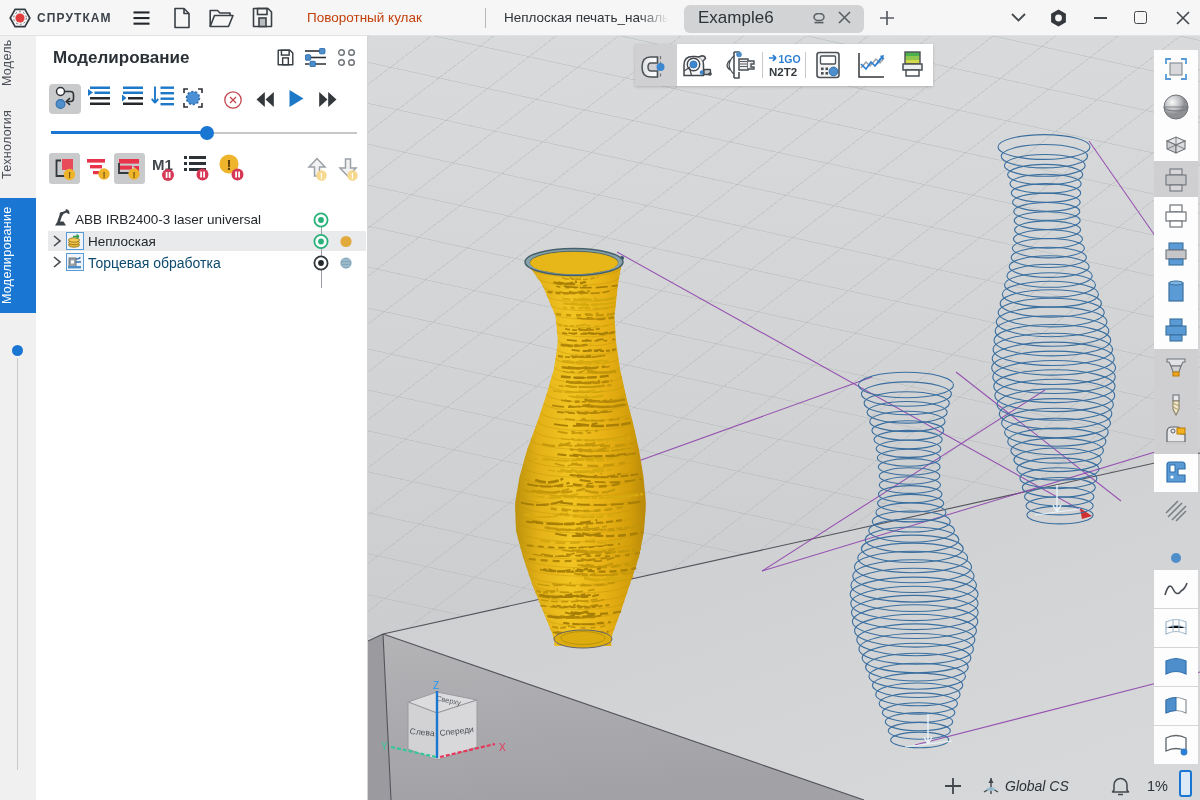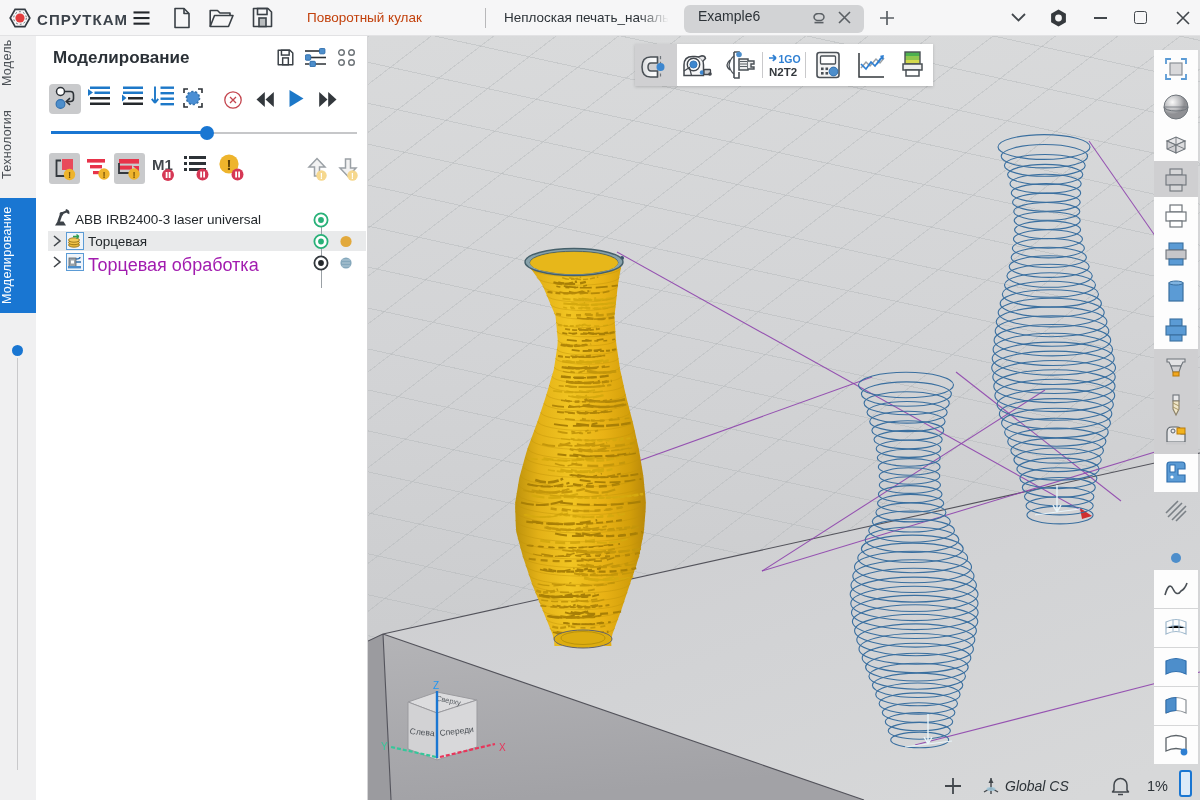--- a/index.html
+++ b/index.html
@@ -14,21 +14,21 @@
 linear-gradient(178deg,#d9dadb 0%,#d3d4d6 40%,#cccdcf 75%,#d0d1d3 100%);}
 .vtab{position:absolute;left:0;width:36px;color:#4a4f55;font-size:12.5px;writing-mode:vertical-rl;transform:rotate(180deg);text-align:center;letter-spacing:0.3px;}
 </style></head><body>
 
 <div id="topbar">
  <svg class="abs" style="left:8px;top:6px" width="24" height="24" viewBox="0 0 24 24">
   <path d="M7.1 3.4 H16.9 L21.8 12 L16.9 20.6 H7.1 L2.2 12 Z" fill="none" stroke="#343b42" stroke-width="1.7"></path>
   <circle cx="12" cy="12" r="4.6" fill="#e23d3d"></circle>
   <circle cx="12" cy="12" r="6.3" fill="none" stroke="#4a5056" stroke-width="0.9" stroke-dasharray="1.8 2.2"></circle>
  </svg>
- <div class="abs" style="left:37px;top:11px;font-size:15px;font-weight:bold;color:#3c434b;letter-spacing:1.1px;">СПРУТКАМ</div>
+ <div class="abs" style="left:37px;top:11px;font-size:12px;font-weight:bold;color:#3c434b;letter-spacing:1.1px;">СПРУТКАМ</div>
  <svg class="abs" style="left:133px;top:10px" width="17" height="16" viewBox="0 0 17 16">
   <rect x="0.5" y="1.4" width="16" height="2.1" fill="#23272b"></rect>
       <rect x="0.5" y="7" width="16" height="2.1" fill="#23272b"></rect>
       <rect x="0.5" y="12.6" width="16" height="2.1" fill="#23272b"></rect>
  </svg>
  <svg class="abs" style="left:172px;top:7px" width="20" height="22" viewBox="0 0 20 22">
   <path d="M3 1.5 H12 L17 6.5 V20.5 H3 Z" fill="none" stroke="#3a4046" stroke-width="1.6" stroke-linejoin="round"></path>
   <path d="M12 1.5 V6.5 H17" fill="none" stroke="#3a4046" stroke-width="1.6" stroke-linejoin="round"></path>
  </svg>
  <svg class="abs" style="left:209px;top:9px" width="25" height="19" viewBox="0 0 25 19">
@@ -37,21 +37,21 @@
  </svg>
  <svg class="abs" style="left:252px;top:7px" width="21" height="21" viewBox="0 0 21 21">
   <path d="M1.5 1.5 H16 L19.5 5 V19.5 H1.5 Z" fill="none" stroke="#3a4046" stroke-width="1.6" stroke-linejoin="round"></path>
   <rect x="5.5" y="1.5" width="9.5" height="6" fill="none" stroke="#3a4046" stroke-width="1.6"></rect>
   <rect x="7" y="11" width="7" height="8.5" fill="#b9bcbe" stroke="#3a4046" stroke-width="1.6"></rect>
  </svg>
  <div class="abs" style="left:307px;top:10px;font-size:13.5px;color:#c2410c;">Поворотный кулак</div>
  <div class="abs" style="left:485px;top:8px;width:1px;height:20px;background:#b8b8ba;"></div>
  <div class="abs" style="left:504px;top:10px;font-size:13.5px;color:#2d3338;width:168px;overflow:hidden;white-space:nowrap;-webkit-mask-image:linear-gradient(90deg,#000 80%,transparent 98%);">Неплоская печать_начальн</div>
  <div class="abs" style="left:684px;top:5px;width:180px;height:28px;background:#d2d3d5;border-radius:6px;"></div>
- <div class="abs" style="left:698px;top:8px;font-size:14px;color:#2d3338;">Example6</div>
+ <div class="abs" style="left:698px;top:8px;font-size:17px;color:#2d3338;">Example6</div>
  <svg class="abs" style="left:812px;top:13px" width="14" height="11" viewBox="0 0 14 11">
   <ellipse cx="7" cy="4" rx="5" ry="3.6" fill="none" stroke="#5a5f64" stroke-width="1.5"></ellipse>
   <rect x="2.5" y="8.8" width="9" height="1.6" fill="#5a5f64"></rect>
  </svg>
  <svg class="abs" style="left:838px;top:11px" width="13" height="13" viewBox="0 0 13 13">
   <path d="M1 1 L12 12 M12 1 L1 12" stroke="#5a5f64" stroke-width="1.6"></path>
  </svg>
  <svg class="abs" style="left:880px;top:11px" width="14" height="14" viewBox="0 0 14 14">
   <path d="M7 0 V14 M0 7 H14" stroke="#5a5f64" stroke-width="1.7"></path>
  </svg>
@@ -222,32 +222,32 @@
  <svg class="abs" style="left:16px;top:199px" width="10" height="12" viewBox="0 0 10 12">
       <path d="M2 1 L8 6 L2 11" fill="none" stroke="#42474c" stroke-width="1.6"></path>
     </svg>
  <svg class="abs" style="left:30px;top:196px" width="18" height="18" viewBox="0 0 18 18">
   <rect x="0.5" y="0.5" width="17" height="17" fill="#eef4fa" stroke="#5b9bd5" stroke-width="1"></rect>
   <ellipse cx="8" cy="13" rx="5.5" ry="2.2" fill="#e8b93c" stroke="#8a6a10" stroke-width="0.8"></ellipse>
   <ellipse cx="8" cy="10.5" rx="5.5" ry="2.2" fill="#f0c34a" stroke="#8a6a10" stroke-width="0.8"></ellipse>
   <ellipse cx="8" cy="8" rx="5.5" ry="2.2" fill="#f4ca58" stroke="#8a6a10" stroke-width="0.8"></ellipse>
   <path d="M7 4.5 H13 M13 4.5 L10.5 2.5 M13 4.5 L10.5 6.5" stroke="#2f9e4f" stroke-width="1.4" fill="none"></path>
  </svg>
- <div class="abs" style="left:52px;top:198px;font-size:13.5px;color:#22272b;">Торцевая</div>
+ <div class="abs" style="left:52px;top:198px;font-size:13.5px;color:#22272b;">Неплоская</div>
  <svg class="abs" style="left:16px;top:220px" width="10" height="12" viewBox="0 0 10 12">
       <path d="M2 1 L8 6 L2 11" fill="none" stroke="#42474c" stroke-width="1.6"></path>
     </svg>
  <svg class="abs" style="left:30px;top:217px" width="18" height="18" viewBox="0 0 18 18">
   <rect x="0.5" y="0.5" width="17" height="17" fill="#eef4fa" stroke="#5b9bd5" stroke-width="1"></rect>
   <rect x="3" y="5" width="7" height="9" fill="#9aa2a8" stroke="#5d646a" stroke-width="0.8"></rect>
   <rect x="5" y="7.5" width="3" height="3" fill="#ffffff"></rect>
   <path d="M10 6 Q14 6 14 4 M10 9 H15" stroke="#2f6fae" stroke-width="1.4" fill="none"></path>
   <rect x="2" y="13" width="13" height="2.4" fill="#4d8ecb"></rect>
  </svg>
- <div class="abs" style="left:52px;top:219px;font-size:18px;color:#a21caf;">Торцевая обработка</div>
+ <div class="abs" style="left:52px;top:219px;font-size:14px;color:#0c4a6e;">Торцевая обработка</div>
  <div class="abs" style="left:284.5px;top:189px;width:1px;height:63px;background:#9aa0a5;"></div>
 
  <svg class="abs" style="left:277px;top:140px" width="80" height="140" viewBox="0 0 80 140">
   <circle cx="8" cy="44" r="6.6" fill="#ffffff" stroke="#28b178" stroke-width="1.8"></circle>
   <circle cx="8" cy="44" r="2.9" fill="#28b178"></circle>
   <circle cx="8" cy="65.5" r="6.6" fill="#ffffff" stroke="#28b178" stroke-width="1.8"></circle>
   <circle cx="8" cy="65.5" r="2.9" fill="#28b178"></circle>
   <circle cx="8" cy="87" r="6.6" fill="#ffffff" stroke="#33383d" stroke-width="1.8"></circle>
   <circle cx="8" cy="87" r="2.9" fill="#23272b"></circle>
   <circle cx="33" cy="65.5" r="5.6" fill="#e2a93c"></circle>

